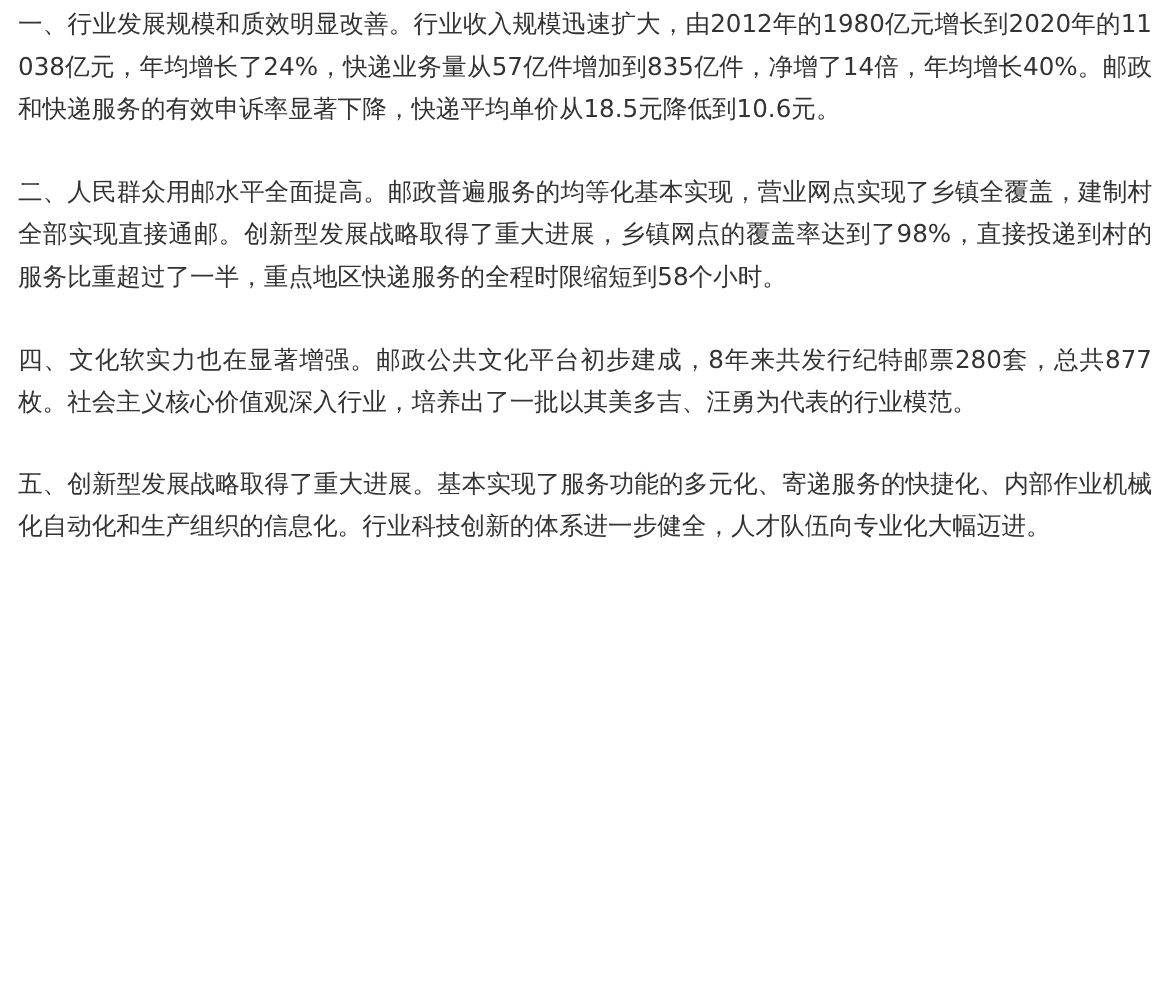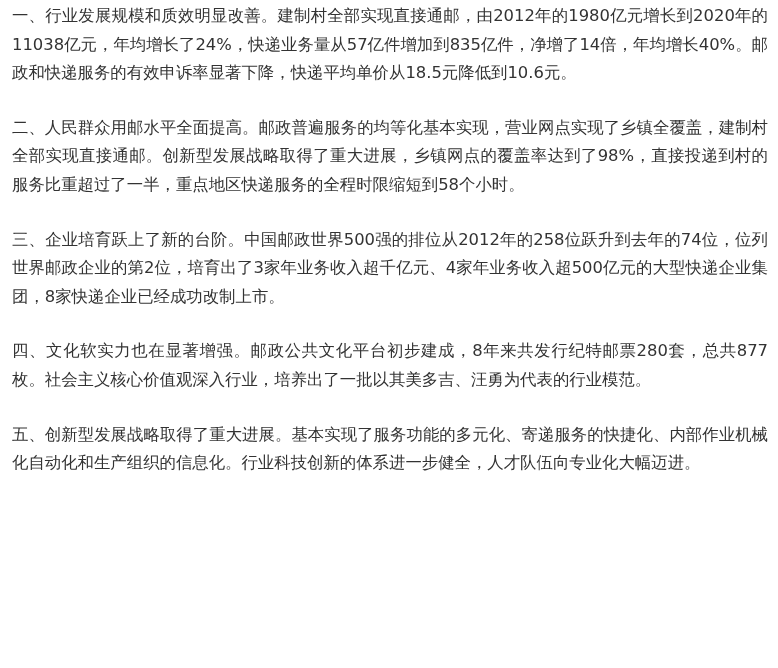--- a/index.html
+++ b/index.html
@@ -25,18 +25,17 @@
       line-height: 28.6px;
       letter-spacing: 0;
       text-align: justify;
       word-break: break-all;
     }
   </style>
 </head>
 <body>
 
 <div class="article">
-  <p class="para">一、行业发展规模和质效明显改善。建制村全部实现直接通邮，由2012年的1980亿元增长到2020年的11038亿元，年均增长了24%，快递业务量从57亿件增加到835亿件，净增了14倍，年均增长40%。邮政和快递服务的有效申诉率显著下降，快递平均单价从18.5元降低到10.6元。</p>
+  <p class="para">一、行业发展规模和质效明显改善。行业收入规模迅速扩大，由2012年的1980亿元增长到2020年的11038亿元，年均增长了24%，快递业务量从57亿件增加到835亿件，净增了14倍，年均增长40%。邮政和快递服务的有效申诉率显著下降，快递平均单价从18.5元降低到10.6元。</p>
   <p class="para">二、人民群众用邮水平全面提高。邮政普遍服务的均等化基本实现，营业网点实现了乡镇全覆盖，建制村全部实现直接通邮。创新型发展战略取得了重大进展，乡镇网点的覆盖率达到了98%，直接投递到村的服务比重超过了一半，重点地区快递服务的全程时限缩短到58个小时。</p>
-  <p class="para">三、企业培育跃上了新的台阶。中国邮政世界500强的排位从2012年的258位跃升到去年的74位，位列世界邮政企业的第2位，培育出了3家年业务收入超千亿元、4家年业务收入超500亿元的大型快递企业集团，8家快递企业已经成功改制上市。</p>
   <p class="para">四、文化软实力也在显著增强。邮政公共文化平台初步建成，8年来共发行纪特邮票280套，总共877枚。社会主义核心价值观深入行业，培养出了一批以其美多吉、汪勇为代表的行业模范。</p>
   <p class="para">五、创新型发展战略取得了重大进展。基本实现了服务功能的多元化、寄递服务的快捷化、内部作业机械化自动化和生产组织的信息化。行业科技创新的体系进一步健全，人才队伍向专业化大幅迈进。</p>
 </div>
 
 </body></html>

